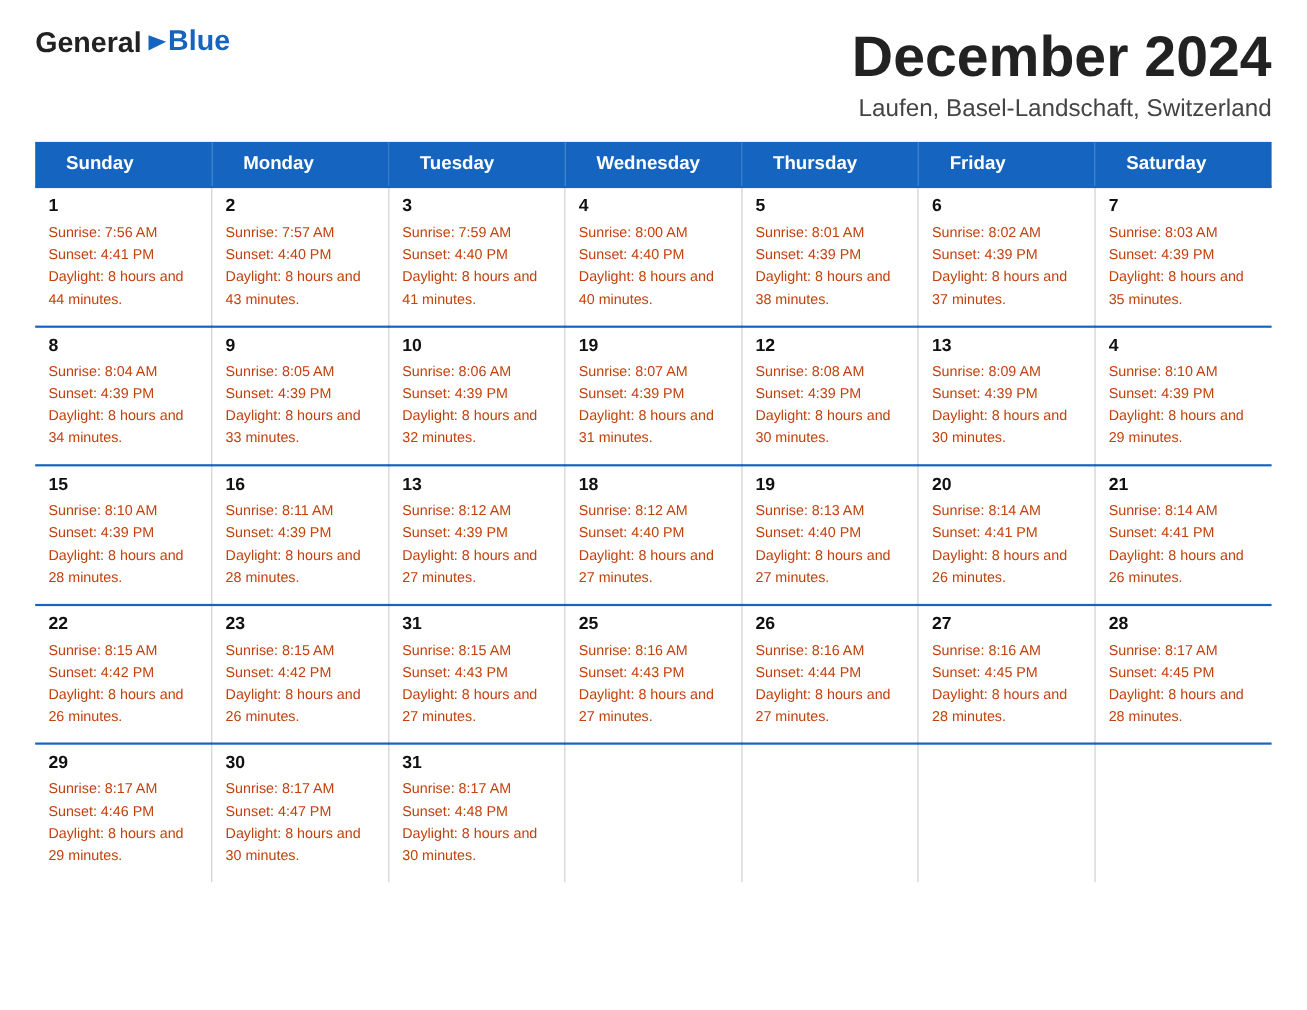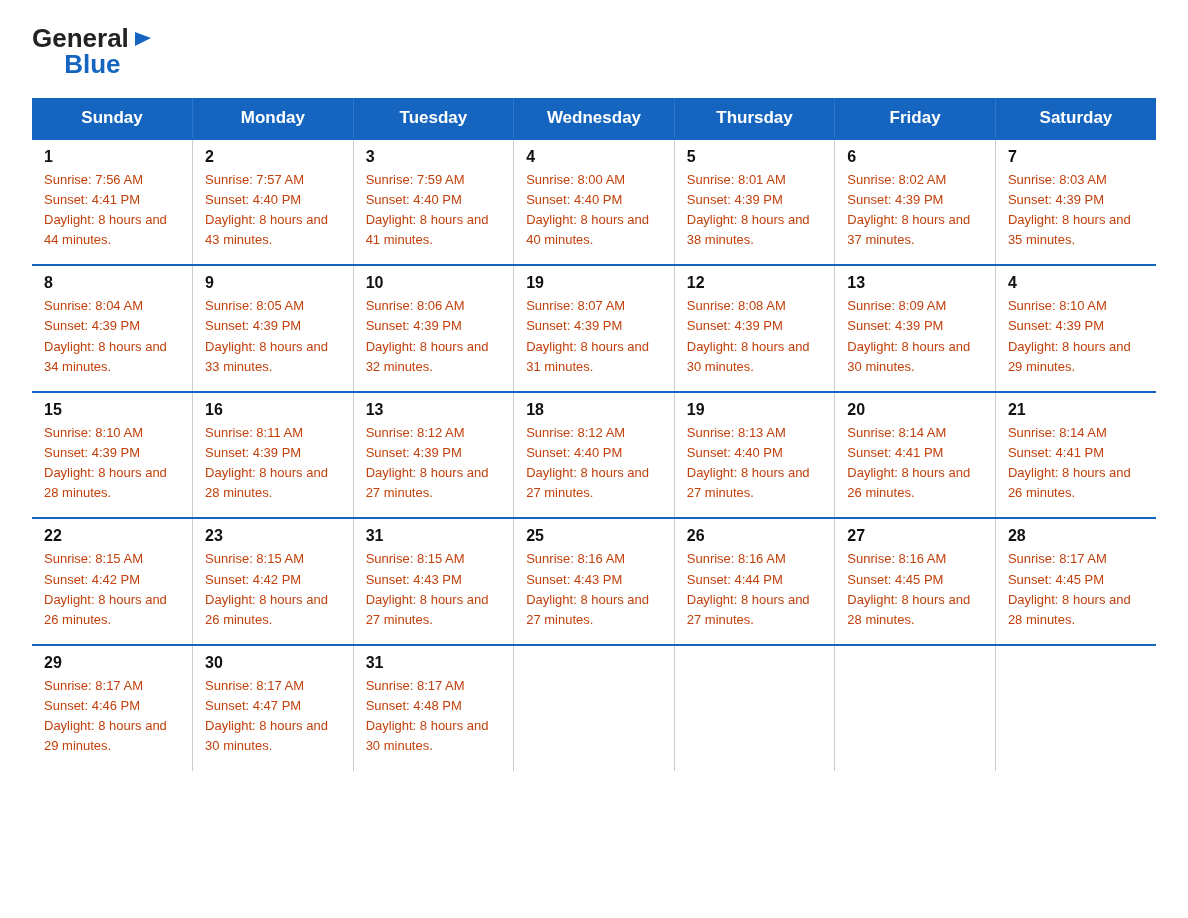--- a/index.html
+++ b/index.html
@@ -39,22 +39,22 @@
       border-collapse: collapse;
       margin-top: 4px;
     }
     thead tr {
       background: #1565c0;
     }
     thead th {
       color: #fff;
       font-size: 17px;
       font-weight: 600;
-      padding: 10px 10px 10px 10px;
-      text-align: center;
+      padding: 10px 10px 10px 28px;
+      text-align: left;
       border-right: 1px solid #2979c8;
     }
     thead th:last-child { border-right: none; }
     tbody tr {
       border-top: 2px solid #1565c0;
     }
     tbody td {
       vertical-align: top;
       padding: 8px 10px 14px 12px;
       font-size: 13.5px;
@@ -76,29 +76,33 @@
       line-height: 1.55;
     }
     tbody td.empty {
       background: #fff;
     }
   </style>
 </head>
 <body>
 
 <div class="header-area">
-  <div class="logo-area" style="display: flex; flex-direction: column; line-height: 1.15;">
+  <div class="logo-area" style="display: flex; flex-direction: row; line-height: 1.15;">
       <span style="font-size: 26px; font-weight: bold; color: rgb(34, 34, 34); display: flex; align-items: center; gap: 2px;">
         <span>General</span>
         <svg width="22" height="22" viewBox="0 0 22 22">
           <polygon points="4,4 20,10 4,18" fill="#1565c0"></polygon>
         </svg>
       </span>
       <span style="font-size: 26px; font-weight: bold; color: rgb(21, 101, 192); margin-top: -4px;">Blue</span>
     </div>
+  <div class="title-area">
+    <div class="month-title">December 2024</div>
+    <div class="location-title">Laufen, Basel-Landschaft, Switzerland</div>
+  </div>
 </div>
 
 <table>
   <thead>
     <tr id="header-row">
         <th>Sunday</th>
         <th>Monday</th>
         <th>Tuesday</th>
         <th>Wednesday</th>
         <th>Thursday</th>

